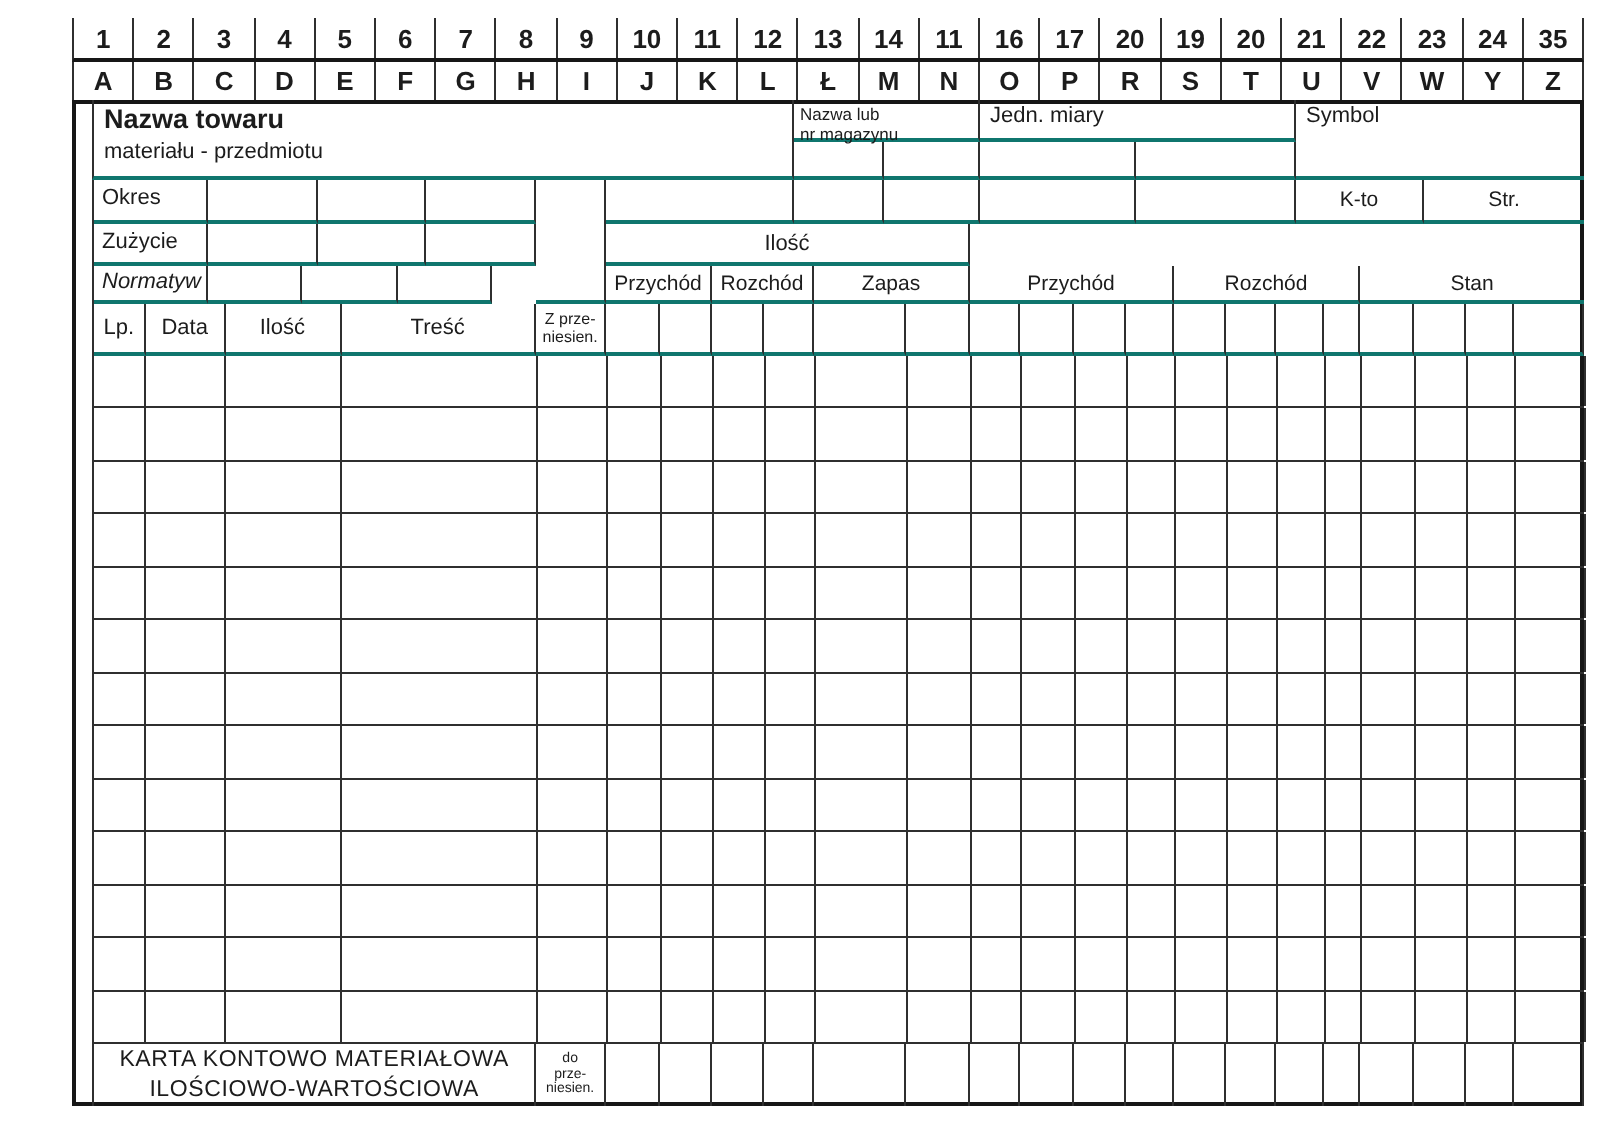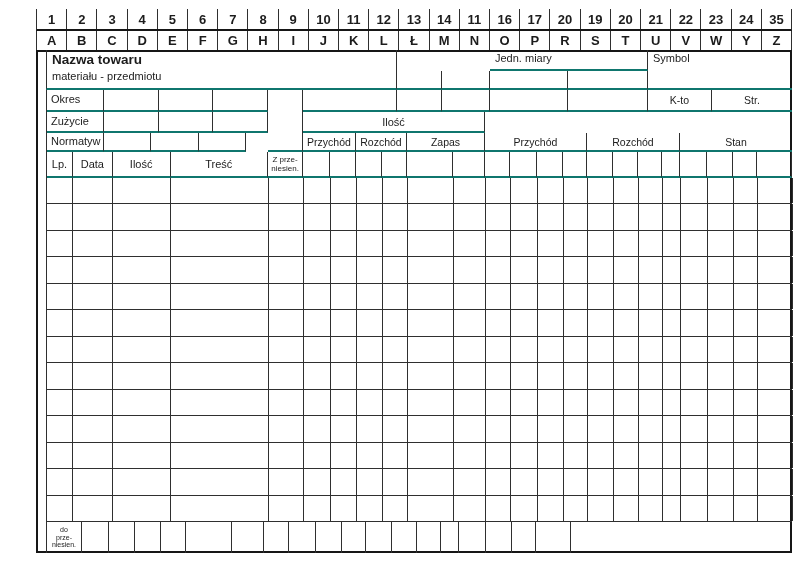--- a/index.html
+++ b/index.html
@@ -93,20 +93,24 @@
       <div class="rl-cell">Z</div>
     </div>
 
   <div class="abs" id="form-box" style="left:36px;top:50px;width:756px;height:503px;"></div>
 
   <div class="abs br bb bl pad" style="left:46px;top:50px;width:351px;height:40px;">
     <div style="font-size:13.5px;font-weight:bold;">Nazwa towaru</div>
     <div style="font-size:11px;margin-top:3px;">materiału - przedmiotu</div>
   </div>
 
+  <div class="abs br bb small2" style="left:397px;top:50px;width:93px;height:21px;">
+    <div>Nazwa lub</div>
+    <div>nr magazynu</div>
+  </div>
 
   <div class="abs br bb lbl pad" style="left:490px;top:50px;width:158px;height:21px;">Jedn. miary</div>
 
   <div class="abs bb lbl pad" style="left:648px;top:50px;width:144px;height:40px;">Symbol</div>
 
   <div class="abs br bb" style="left:397px;top:71px;width:45px;height:19px;"></div>
   <div class="abs br bb" style="left:442px;top:71px;width:48px;height:19px;"></div>
   <div class="abs br bb" style="left:490px;top:71px;width:78px;height:19px;"></div>
   <div class="abs br bb" style="left:568px;top:71px;width:80px;height:19px;"></div>
 
@@ -123,21 +127,21 @@
     <div class="br bb" style="width:55px;"></div>
     <div class="br bb" style="width:55px;"></div>
     <div class="br bb" style="width:55px;"></div>
   </div>
   <div class="abs flexrow bl" style="left:46px;top:112px;width:222px;height:21px;">
     <div class="br bb lbl" style="width:57px;padding:3px 4px;">Zużycie</div>
     <div class="br bb" style="width:55px;"></div>
     <div class="br bb" style="width:55px;"></div>
     <div class="br bb" style="width:55px;"></div>
   </div>
-  <div class="abs flexrow bl" style="left:46px;top:133px;width:200px;height:19px;">
+  <div class="abs flexrow bl" style="left:46px;top:133px;width:200px;height:19px;font-style:italic;">
     <div class="br bb lbl" style="width:57px;padding:2px 4px;">Normatyw</div>
     <div class="br bb" style="width:55px;"></div>
     <div class="br bb" style="width:55px;"></div>
     <div class="br bb" style="width:55px;"></div>
   </div>
 
   <div class="abs br bb" style="left:268px;top:90px;width:35px;height:62px;"></div>
 
   <div class="abs br bb hcell" style="left:303px;top:112px;width:182px;height:21px;">Ilość</div>
 
@@ -502,20 +506,24 @@
         <div class="ncell br" style="width: 24px;"></div>
         <div class="ncell br" style="width: 18px;"></div>
         <div class="ncell br" style="width: 27px;"></div>
         <div class="ncell br" style="width: 26px;"></div>
         <div class="ncell br" style="width: 24px;"></div>
         <div class="ncell br" style="width: 35px;"></div>
       </div>
     </div>
 
   <div class="abs flexrow bl" style="left:46px;top:522px;width:746px;height:31px;">
+    <div class="br cen" id="footer-title" style="width:222px;flex-direction:column;">
+      <div>KARTA KONTOWO MATERIAŁOWA</div>
+      <div>ILOŚCIOWO-WARTOŚCIOWA</div>
+    </div>
     <div class="br cen vtiny" style="width:35px;flex-direction:column;">
       <div>do</div>
       <div>prze-</div>
       <div>niesien.</div>
     </div>
 
   <div class="ncell br" style="width: 27px;"></div>
       <div class="ncell br" style="width: 26px;"></div>
       <div class="ncell br" style="width: 26px;"></div>
       <div class="ncell br" style="width: 25px;"></div>

